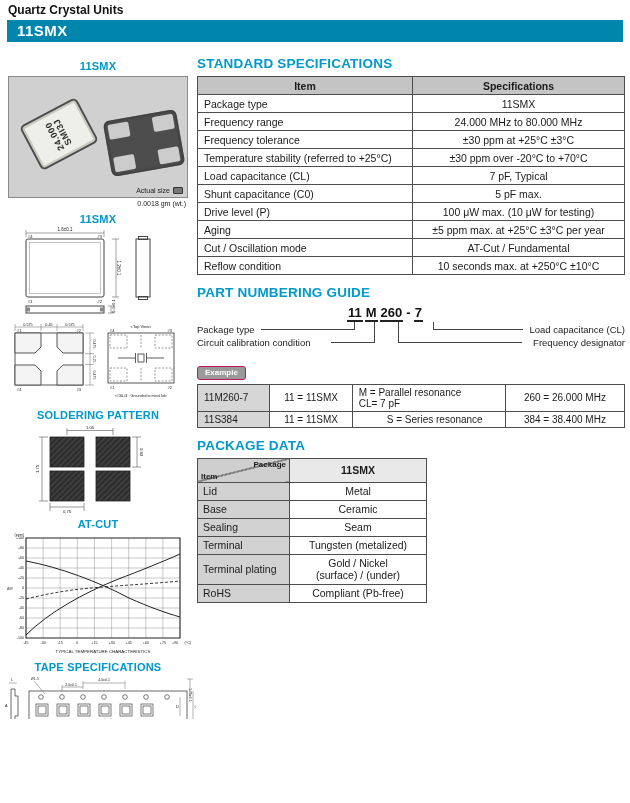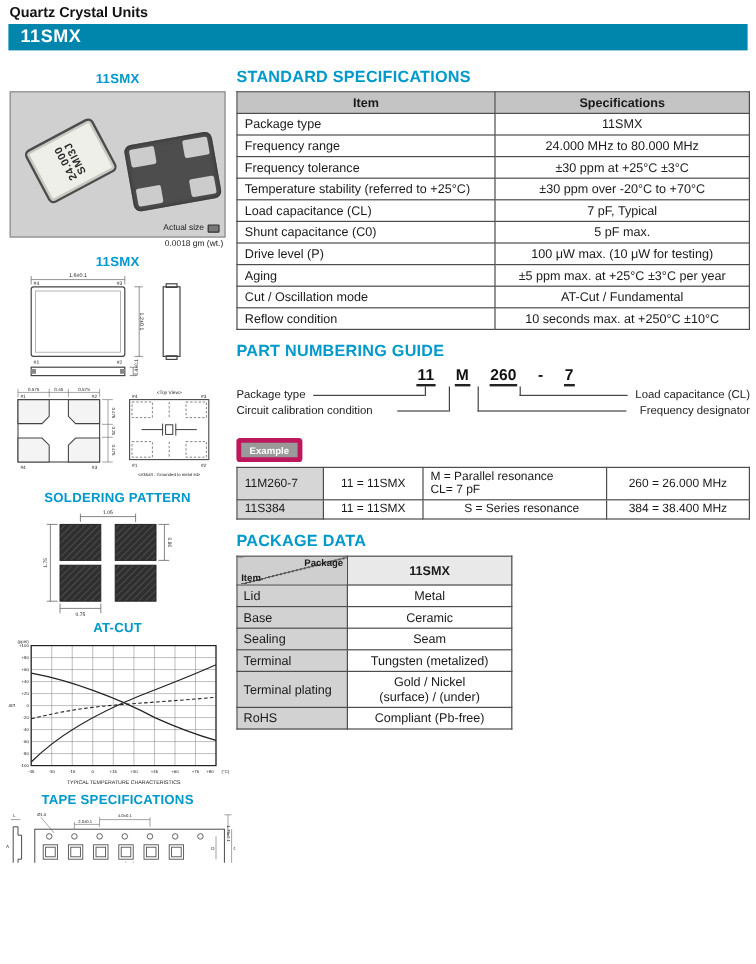--- a/index.html
+++ b/index.html
@@ -33,29 +33,29 @@
   
   table { border-collapse:collapse; }
   .spec-table { width:428px; border:1.5px solid #4d4d4d; }
   .spec-table th, .spec-table td { border:1px solid #4d4d4d; font-size:10.5px; padding:2.5px 6px; }
   .spec-table th { background:#c4c4c4; font-weight:bold; text-align:center; }
   .spec-table td.item { text-align:left; width:215px; }
   .spec-table td.val { text-align:center; }
 
   
   .pn-diagram { position:relative; width:428px; height:56px; margin-top:2px; }
-  .pn-code { position:absolute; left:150px; top:0; display:flex; gap:16px; font-size:13px; font-weight:bold; color:#111; }
+  .pn-code { position:absolute; left:150px; top:0; display:flex; gap:2px; font-size:13px; font-weight:bold; color:#111; }
   .pn-seg { border-bottom:2px solid #222; padding:0 1px; }
   .pn-dash { padding:0 1px; }
   .vline { position:absolute; width:1px; background:#444; }
   .hline { position:absolute; height:1px; background:#444; }
   .pn-label { position:absolute; font-size:9.5px; color:#222; }
   .pn-label.right { text-align:right; }
 
-  .example-badge { display:inline-block; margin:4px 0 4px 0; background:#9a9a9a; color:#fff; font-weight:bold; font-size:8px; padding:1.5px 7px; border-radius:3px; border:4px solid #be185d; }
+  .example-badge { display:inline-block; margin:4px 0 4px 0; background:#9a9a9a; color:#fff; font-weight:bold; font-size:8px; padding:1.5px 7px; border-radius:3px; border:1px solid #be185d; }
 
   .ex-table { width:428px; border:1.5px solid #4d4d4d; }
   .ex-table th, .ex-table td { border:1px solid #4d4d4d; font-size:10px; padding:2px 4px; text-align:center; }
   .ex-table th { background:#c4c4c4; }
   .ex-table th.small { font-size:7.5px; }
   .ex-table td.part { background:#d6d6d6; text-align:left; padding-left:6px; }
   .preline { white-space:pre-line; }
 
   .pkg-table { width:230px; border:1.5px solid #4d4d4d; margin-top:2px; }
   .pkg-table th, .pkg-table td { border:1px solid #4d4d4d; font-size:10.5px; padding:2.5px 5px; }

